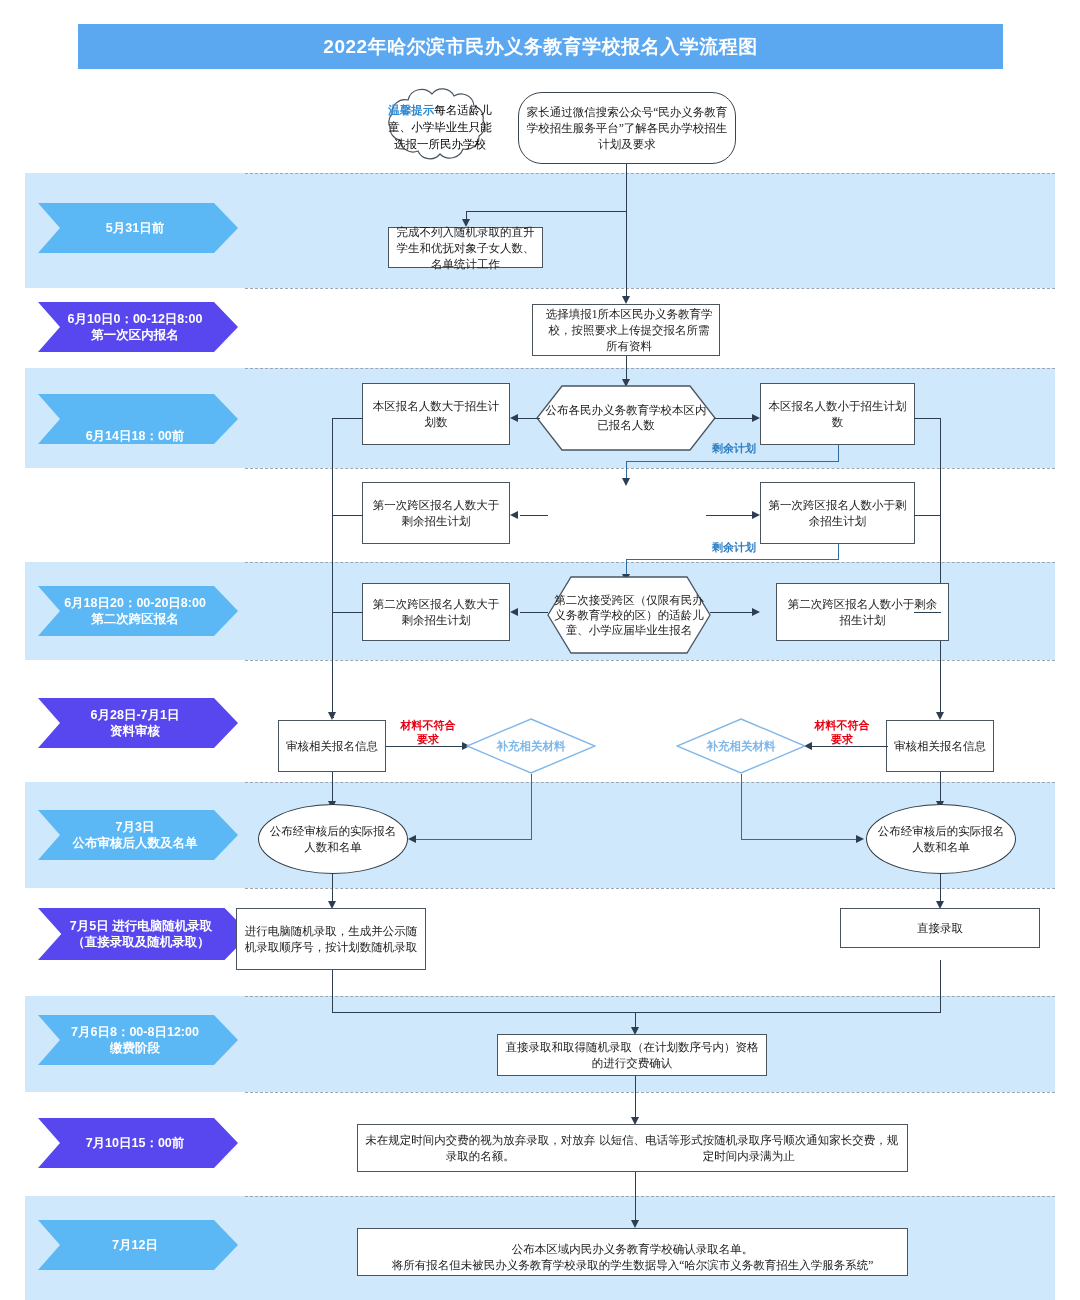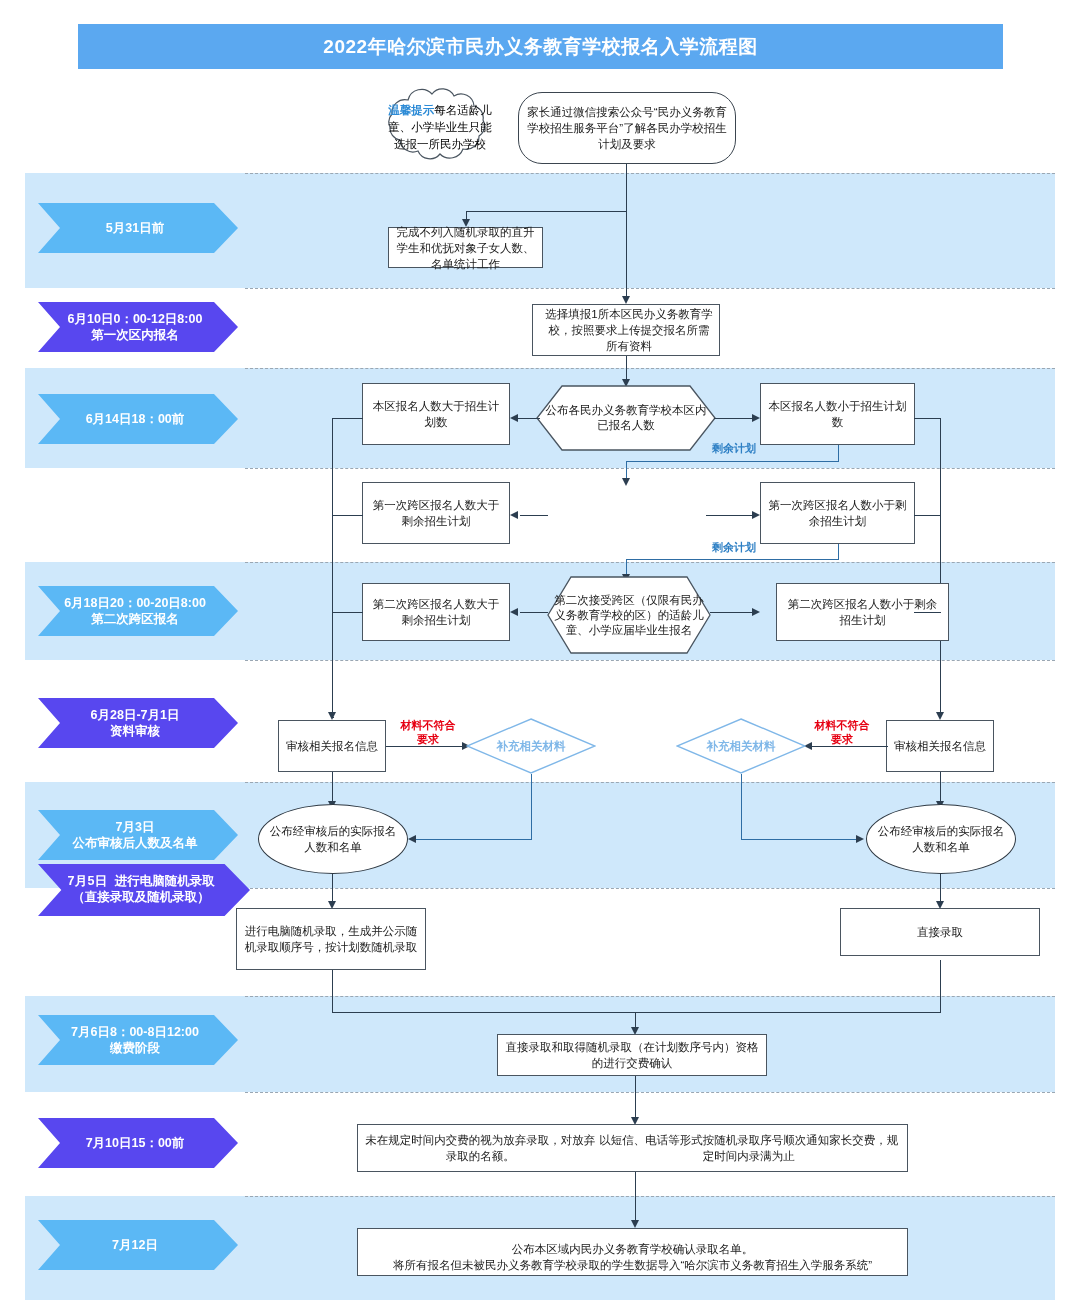--- a/index.html
+++ b/index.html
@@ -71,20 +71,21 @@
     box-sizing:border-box;
     background:#ffffff;
     display:flex;
     align-items:center;
     justify-content:center;
     text-align:center;
     color:#1a1a1a;
     font-size:11.5px;
     line-height:16px;
     padding:2px 6px;
+    font-family:Liberation Serif, serif;
   }
   .rect{ border:1.3px solid #4a5560; }
   .rrect{ border:1.3px solid #3b454f; border-radius:24px; }
   .ellipse{ border:1.4px solid #2d3741; border-radius:50%; }
 
   
   .hex{
     border:0;
     background:transparent;
   }
@@ -173,36 +174,36 @@
   <div class="dash" style="top:1092px;"></div>
   <div class="dash" style="top:1196px;"></div>
 
   <div class="stage blue" style="top:203px;height:50px;">
     <div><span>5月31日前</span></div>
   </div>
   <div class="stage purple" style="top:302px;height:50px;">
     <div><span>6月10日0：00-12日8:00</span><br>
          <span>第一次区内报名</span></div>
   </div>
-  <div class="stage blue" style="top:394px;height:50px;">
+  <div class="stage blue" style="top:394px;height:50px;align-items:flex-end;">
     <div><span>6月14日18：00前</span></div>
   </div>
   <div class="stage blue" style="top:586px;height:50px;">
     <div><span>6月18日20：00-20日8:00</span><br>
          <span>第二次跨区报名</span></div>
   </div>
   <div class="stage purple" style="top:698px;height:50px;">
     <div><span>6月28日-7月1日</span><br>
          <span>资料审核</span></div>
   </div>
   <div class="stage blue" style="top:810px;height:50px;">
     <div><span>7月3日</span><br>
          <span>公布审核后人数及名单</span></div>
   </div>
-  <div class="stage purple" style="top:864px;height:52px;width:212px;font-family:Liberation Mono, monospace;">
+  <div class="stage purple" style="top:908px;height:52px;width:212px;">
     <div><span>7月5日 进行电脑随机录取</span><br>
          <span>（直接录取及随机录取）</span></div>
   </div>
   <div class="stage blue" style="top:1015px;height:50px;">
     <div><span>7月6日8：00-8日12:00</span><br>
          <span>缴费阶段</span></div>
   </div>
   <div class="stage purple" style="top:1118px;height:50px;">
     <div><span>7月10日15：00前</span></div>
   </div>
@@ -350,21 +351,21 @@
 
   <div class="node ellipse" style="left:258px;top:804px;width:150px;height:70px;">公布经审核后的实际报名人数和名单</div>
   <div class="node ellipse" style="left:866px;top:804px;width:150px;height:70px;">公布经审核后的实际报名人数和名单</div>
 
   <div class="ln lnv" style="left:332px;top:874px;height:30px;"></div>
   <div class="arrow arr-d" style="left:328px;top:901px;"></div>
   <div class="ln lnv" style="left:940px;top:874px;height:30px;"></div>
   <div class="arrow arr-d" style="left:936px;top:901px;"></div>
 
   <div class="node rect" style="left:236px;top:908px;width:190px;height:62px;">进行电脑随机录取，生成并公示随机录取顺序号，按计划数随机录取</div>
-  <div class="node rect" style="left:840px;top:908px;width:200px;height:48px;">直接录取</div>
+  <div class="node rect" style="left:840px;top:908px;width:200px;height:40px;">直接录取</div>
 
   <div class="ln lnv" style="left:332px;top:970px;height:43px;"></div>
   <div class="ln lnv" style="left:940px;top:960px;height:53px;"></div>
   <div class="ln lnh" style="left:332px;top:1012px;width:609px;"></div>
   <div class="ln lnv" style="left:635px;top:1012px;height:18px;"></div>
   <div class="arrow arr-d" style="left:631px;top:1027px;"></div>
 
   <div class="node rect" style="left:497px;top:1034px;width:270px;height:42px;">直接录取和取得随机录取（在计划数序号内）资格的进行交费确认</div>
 
   <div class="ln lnv" style="left:635px;top:1076px;height:44px;"></div>

